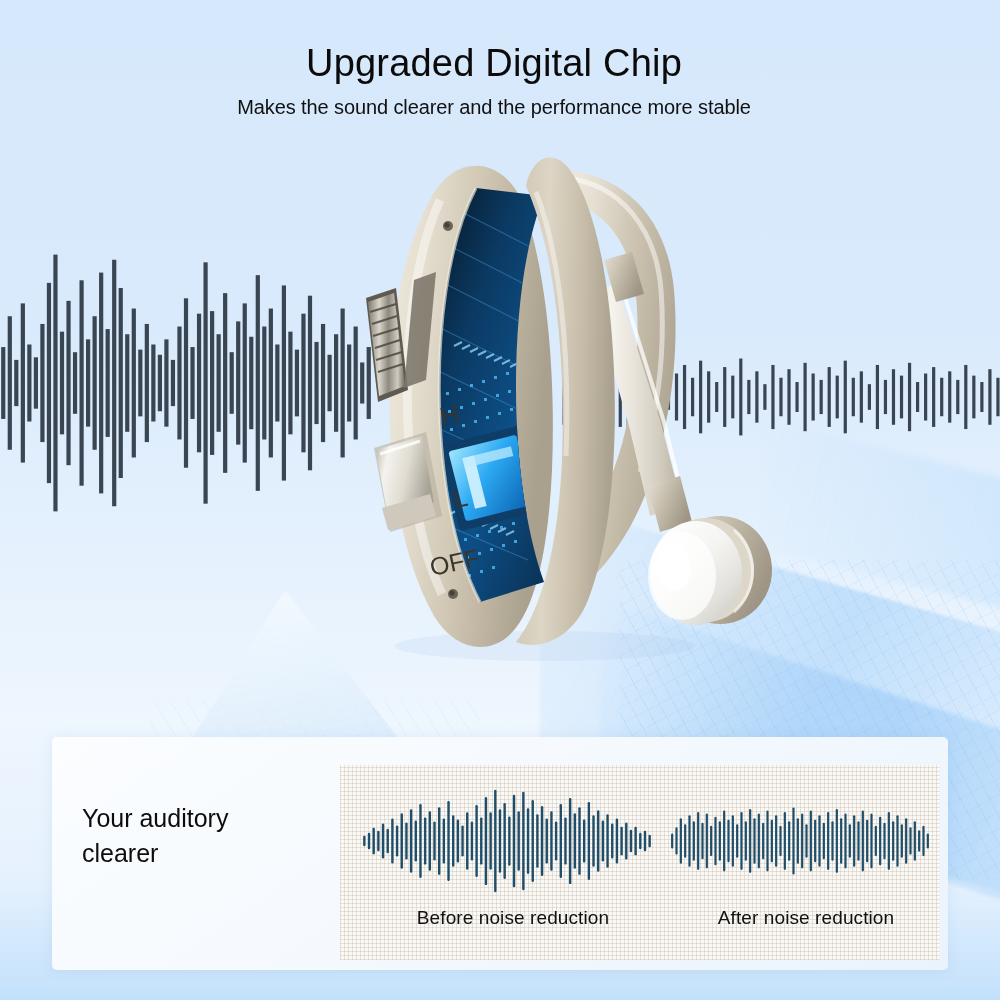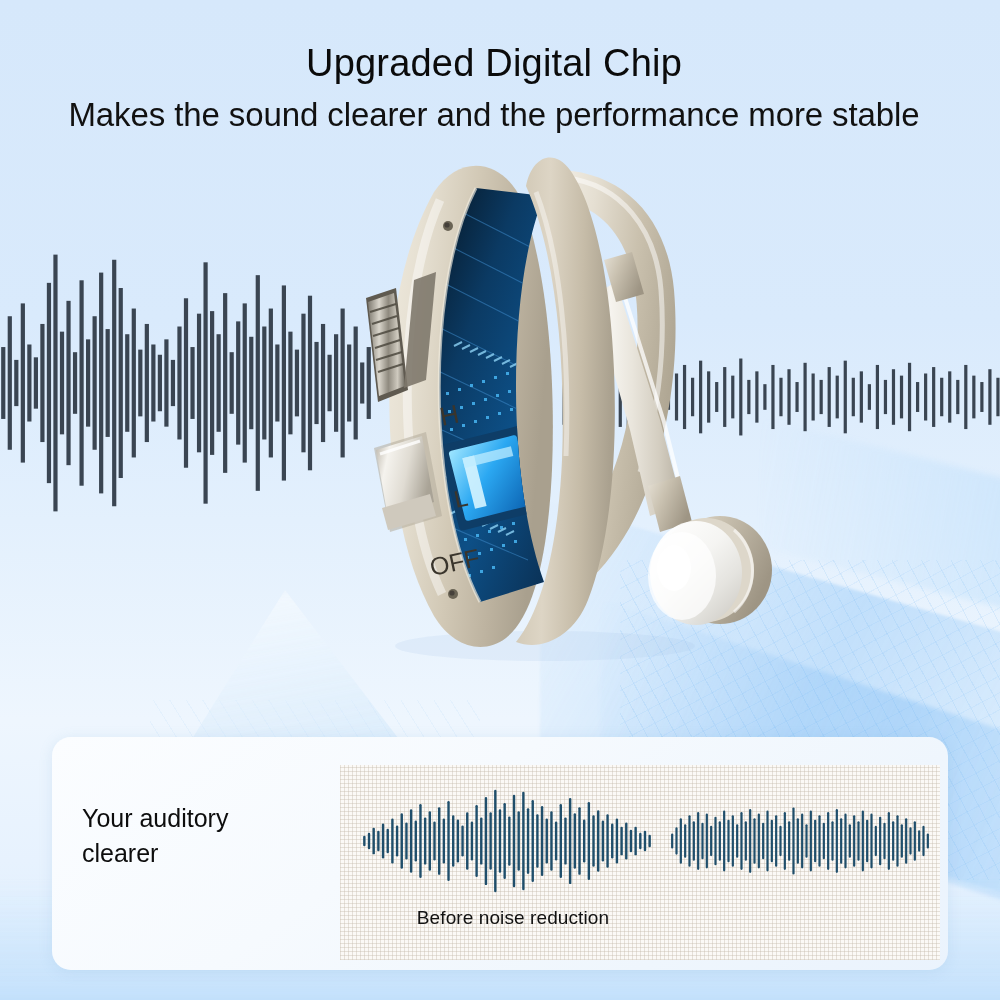--- a/index.html
+++ b/index.html
@@ -94,21 +94,21 @@
   }
   .title {
     font-size: 38px;
     font-weight: 400;
     color: #0b0b0b;
     letter-spacing: .2px;
     line-height: 1.12;
     margin: 0;
   }
   .subtitle {
-    font-size: 33px;
+    font-size: 20px;
     font-weight: 400;
     color: #111111;
     margin: 11px 0 0 0;
     letter-spacing: -.1px;
   }
 
   
   .wave-left {
     position: absolute;
     left: 0px; top: 252px;
@@ -128,21 +128,21 @@
     left: 330px; top: 130px;
     width: 470px; height: 540px;
     z-index: 5;
   }
 
   
   .bottom-card {
     position: absolute;
     left: 52px; top: 737px;
     width: 896px; height: 233px;
-    border-radius: 19px;
+    border-radius: 5px;
     background: linear-gradient(145deg, #fbfdff 0%, #f6fafe 40%, #eff6fd 75%, #eaf3fd 100%);
     box-shadow: 0 2px 14px rgba(120,165,205,.16);
     z-index: 7;
     overflow: hidden;
   }
   .card-text {
     position: absolute;
     left: 30px; top: 64px;
     width: 250px;
     font-size: 25px;
@@ -670,16 +670,17 @@
             <rect x="222.07" y="34.22" width="2.20" height="39.57" fill="#1f4e6b" rx="1.10"></rect>
             <rect x="226.40" y="28.13" width="2.20" height="51.74" fill="#1f4e6b" rx="1.10"></rect>
             <rect x="230.73" y="37.26" width="2.20" height="33.48" fill="#1f4e6b" rx="1.10"></rect>
             <rect x="235.07" y="31.17" width="2.20" height="45.65" fill="#1f4e6b" rx="1.10"></rect>
             <rect x="239.40" y="40.30" width="2.20" height="27.39" fill="#1f4e6b" rx="1.10"></rect>
             <rect x="243.73" y="34.22" width="2.20" height="39.57" fill="#1f4e6b" rx="1.10"></rect>
             <rect x="248.07" y="43.35" width="2.20" height="21.31" fill="#1f4e6b" rx="1.10"></rect>
             <rect x="252.40" y="38.78" width="2.20" height="30.44" fill="#1f4e6b" rx="1.10"></rect>
             <rect x="256.73" y="46.39" width="2.20" height="15.22" fill="#1f4e6b" rx="1.10"></rect>
           </svg>
+        <div class="nr-label">After noise reduction</div>
       </div>
     </div>
   </div>
 </div>
 
 </body></html>

